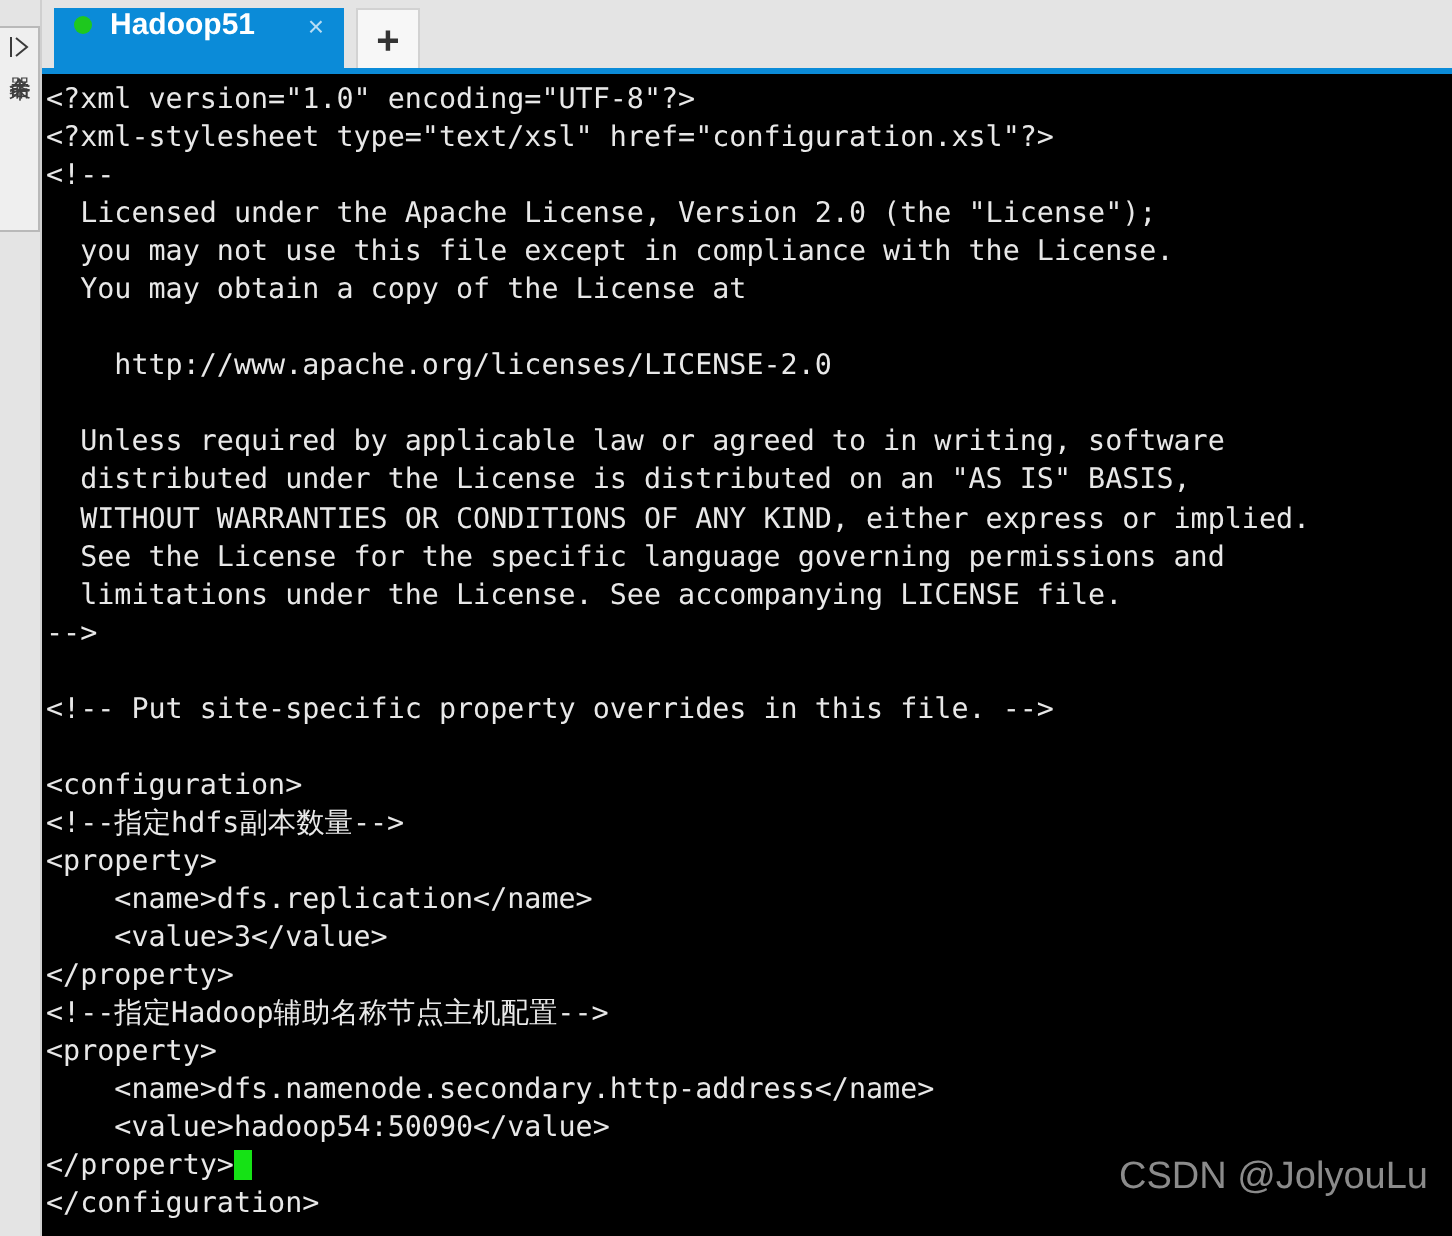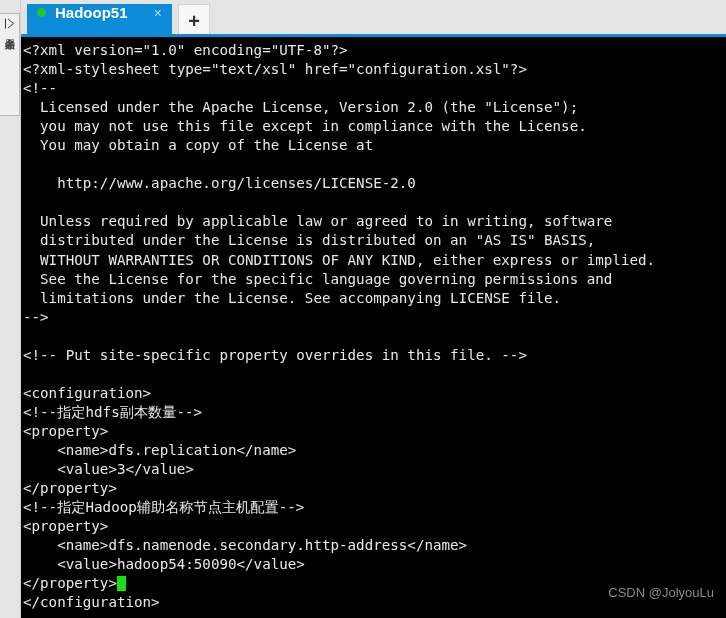--- a/index.html
+++ b/index.html
@@ -177,21 +177,21 @@
     background: #15e215;
     vertical-align: -3px;
   }
 
   .watermark {
     position: absolute;
     right: 12px;
     bottom: 18px;
     color: #8b8b8b;
     font-family: "Liberation Sans", sans-serif;
-    font-size: 13px;
+    font-size: 19px;
     user-select: none;
   }
 </style>
 </head>
 <body>
 
 <div id="app">
 
   <div class="sidebar">
     <div class="sidebar-panel">

